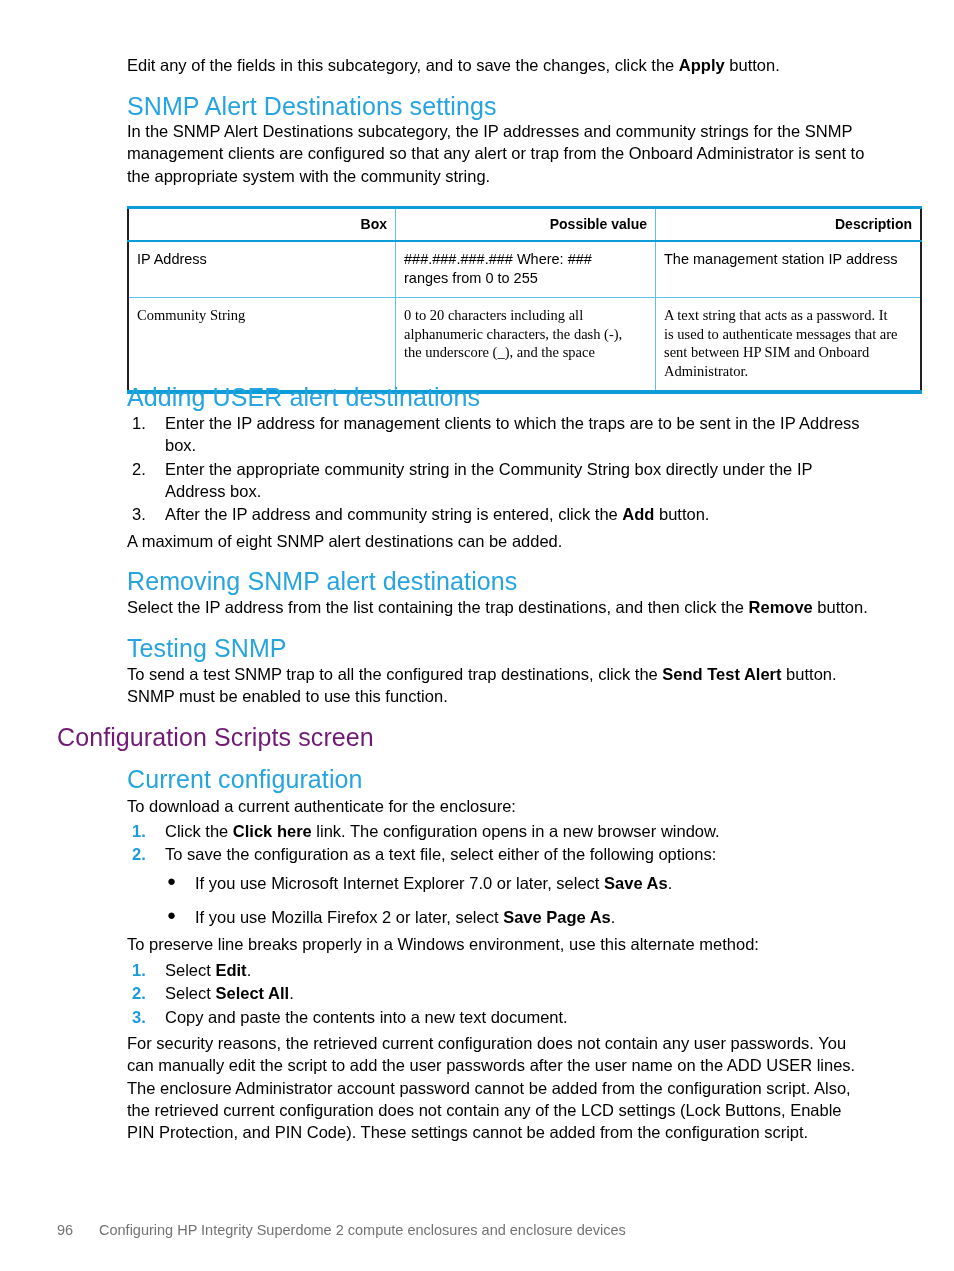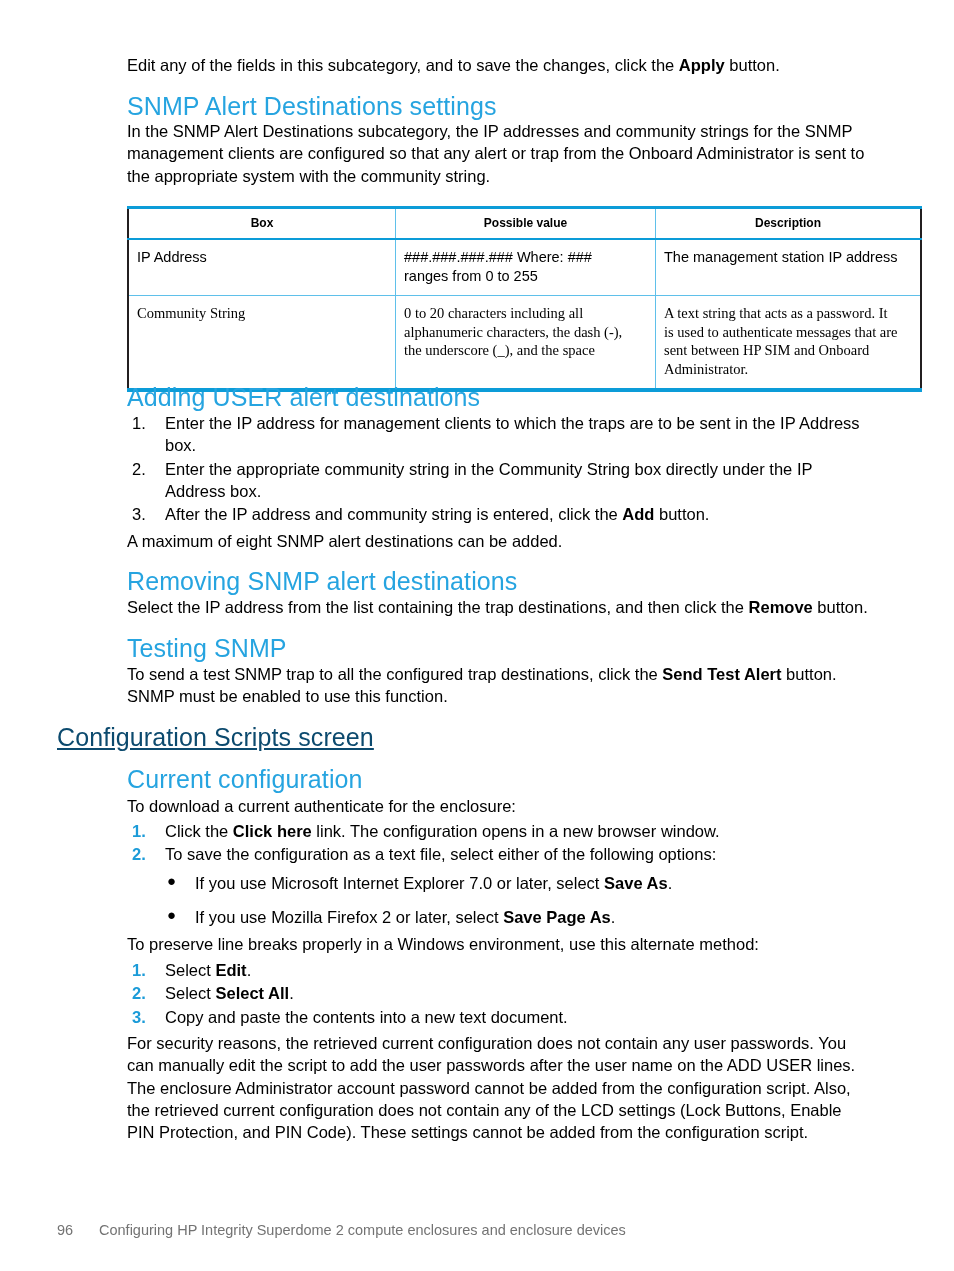--- a/index.html
+++ b/index.html
@@ -26,26 +26,25 @@
   .body-text {
     font-size: 16.5px;
     line-height: 1.35;
     color: #000;
     margin: 0;
   }
   .b { font-weight: bold; }
 
   
   .h1 {
-    color: #0c4a6e;
+    color: #701a75;
     font-size: 25px;
     font-weight: normal;
     margin: 0;
     letter-spacing: 0.1px;
-    text-decoration: underline;
   }
   .h2 {
     color: #26A4E0;
     font-size: 25px;
     font-weight: normal;
     margin: 0;
     letter-spacing: 0.1px;
   }
 
   
@@ -62,22 +61,22 @@
 
   
   table.spec {
     border-collapse: collapse;
     width: 741px;
     table-layout: fixed;
     border-left: 2px solid #231f20;
     border-right: 2px solid #231f20;
   }
   table.spec thead th {
-    text-align: center;
-    font-size: 12px;
+    text-align: right;
+    font-size: 14px;
     font-weight: bold;
     padding: 7px 8px 8px 8px;
     border-top: 3px solid #0C9CD8;
     border-bottom: 2px solid #0C9CD8;
     vertical-align: top;
   }
   table.spec tbody td {
     font-size: 14.5px;
     line-height: 1.28;
     padding: 8px 20px 10px 8px;

